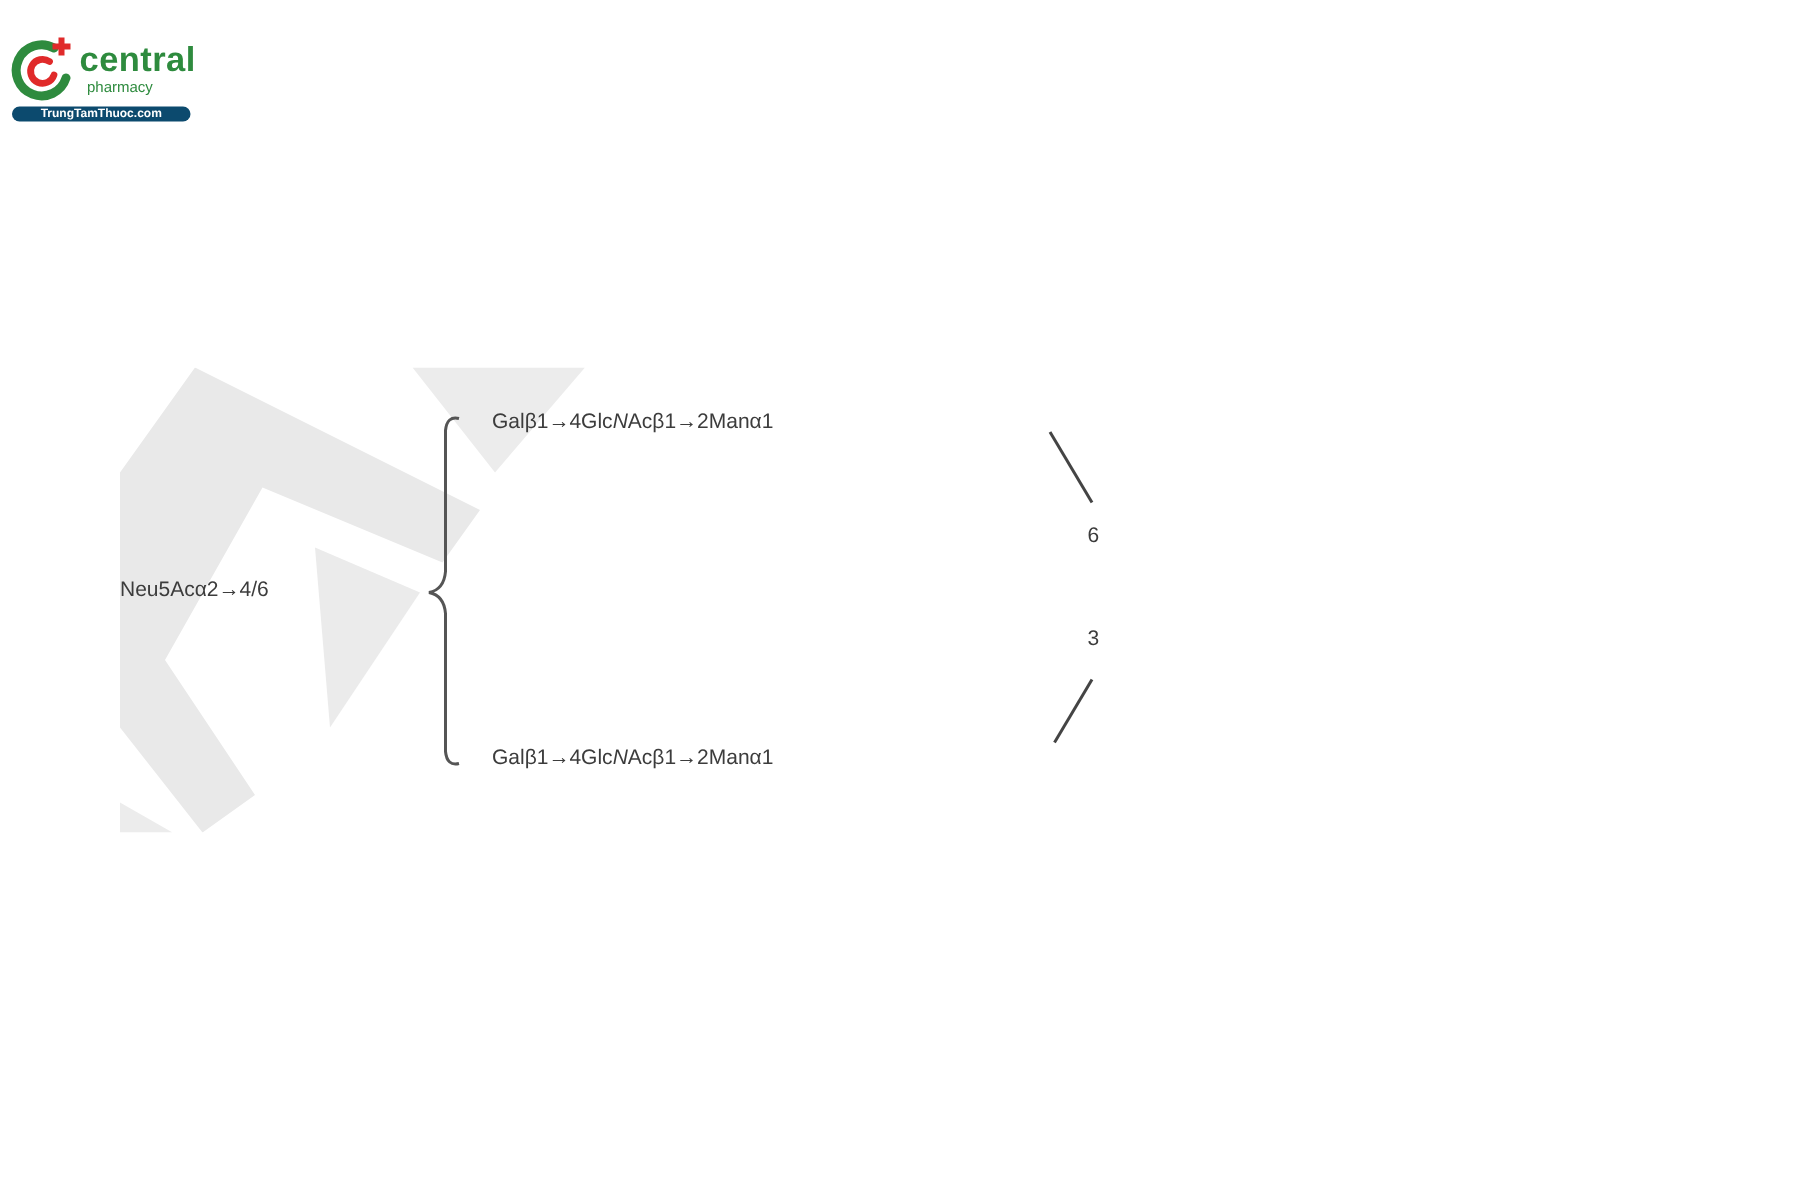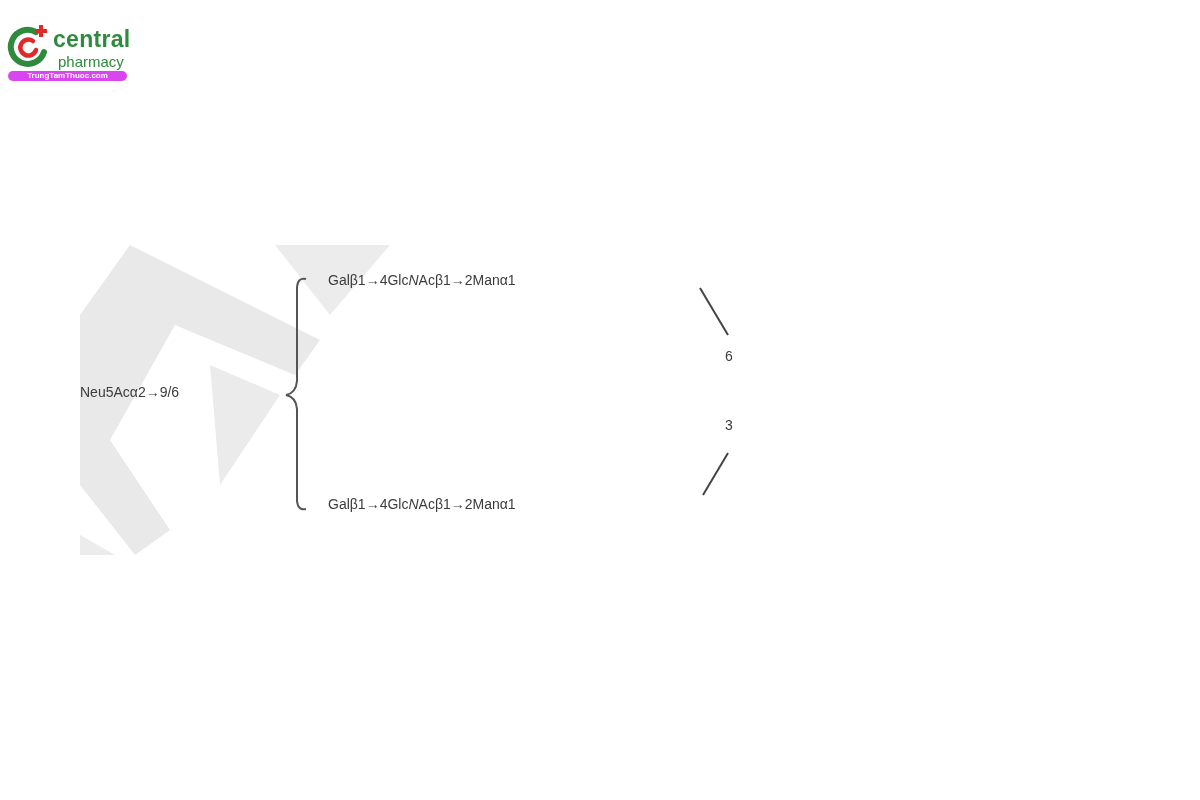--- a/index.html
+++ b/index.html
@@ -2,22 +2,22 @@
 <html><head>
   <meta charset="utf-8">
   <style>
     html, body { margin: 0; padding: 0; }
     body {
       width: 1200px; height: 800px; background: #ffffff; position: relative; overflow: hidden;
       font-family: "Liberation Sans", sans-serif; color: #3a3a3a;
     }
     .logo { position: absolute; left: 6px; top: 22px; width: 122px; height: 60px; }
     .logo-text { position: absolute; left: 47px; top: 6px; font-size: 23px; font-weight: bold; color: #2e8b3e; letter-spacing: 0.3px; line-height: 1; }
-    .logo-sub { position: absolute; left: 52px; top: 32px; font-size: 15px; color: #2e8b3e; line-height: 1; text-align: center; }
-    .logo-bar { position: absolute; left: 2px; top: 49px; width: 119px; height: 10px; background: #d946ef; border-radius: 5px; color: #fff; font-size: 8px; font-weight: bold; text-align: center; line-height: 10px; }
+    .logo-sub { position: absolute; left: 52px; top: 32px; font-size: 10px; color: #2e8b3e; line-height: 1; text-align: center; }
+    .logo-bar { position: absolute; left: 2px; top: 49px; width: 119px; height: 10px; background: #0c4a6e; border-radius: 5px; color: #fff; font-size: 8px; font-weight: bold; text-align: center; line-height: 10px; }
     .logo-mark { position: absolute; left: 0; top: 0; width: 46px; height: 46px; }
 
     .figure { position: absolute; left: 80px; top: 245px; width: 1040px; height: 310px; }
     .watermark { position: absolute; left: 0; top: 0; }
 
     .glycan-text { position: absolute; font-size: 14px; white-space: nowrap; color: #3c3c3c; line-height: 1; }
     .glycan-text .it { font-style: italic; }
   </style>
 </head>
 <body>
@@ -36,21 +36,21 @@
 
 <div class="figure">
   <svg class="watermark" width="320" height="310" viewBox="0 0 320 310">
     <polygon points="0,70 50,0 240,95 215,130 95,80 30,195 90,285 55,310 0,240" fill="#e9e9e9"></polygon>
     <polygon points="195,0 310,0 250,70" fill="#ececec"></polygon>
     <polygon points="0,290 0,310 35,310" fill="#ececec"></polygon>
     <polygon points="130,120 200,150 140,240" fill="#ebebeb"></polygon>
   </svg>
 
   <div class="glycan-text" style="left:0; top:140px;">
-    <span>Neu5Acα2→9/6</span>
+    <span>Neu5Acα2→4/6</span>
   </div>
 
   <svg style="position:absolute; left:200px; top:28px;" width="30" height="240" viewBox="0 0 30 240">
     <path d="M26 6 Q18 4 17 14 L17 108 Q16 120 6 122 Q16 124 17 136 L17 228 Q18 238 26 236" fill="none" stroke="#555" stroke-width="2"></path>
   </svg>
 
   <div class="glycan-text" style="left:248px; top:28px;">
     <span>Galβ1→4Glc</span><span class="it">N</span><span>Acβ1→2Manα1</span>
   </div>
   <div class="glycan-text" style="left:248px; top:252px;">

